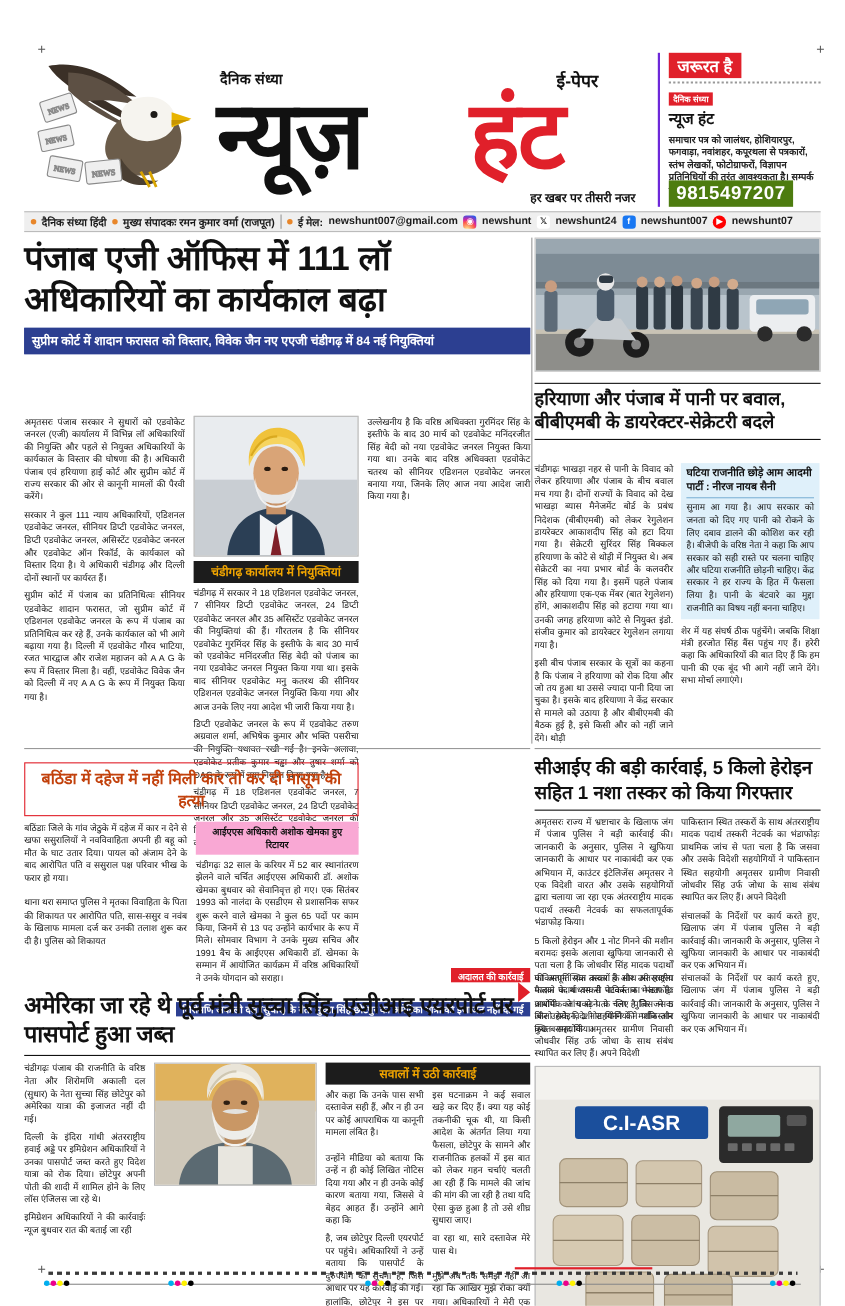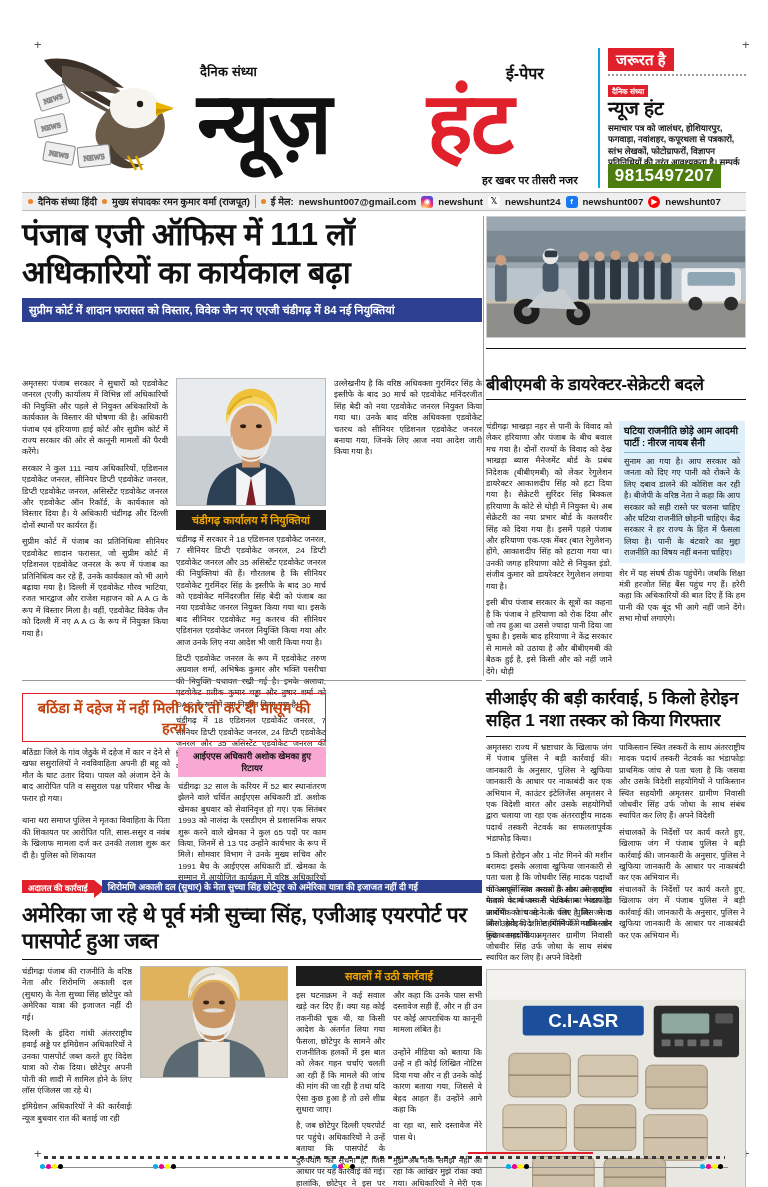--- a/index.html
+++ b/index.html
@@ -61,32 +61,32 @@
     padding: 1px 7px 0 7px; font-size: 10.5px; font-weight: 700;
     border-right: 1px solid #fff; display:flex; align-items:center;
     white-space: nowrap;
   }
   .dateline div:last-child { border-right: none; }
   .dl-price { color: #fff; }
 
   
   .promo {
     position: absolute; right: 0; top: 0; width: 148px; height: 140px;
-    border-left: 2px solid #0ea5e9; padding-left: 8px;
+    border-left: 2px solid #6d28d9; padding-left: 8px;
   }
   .promo-title {
     background: #e0202a; color: #fff; font-weight: 900; font-size: 15px;
     display: inline-block; padding: 1px 8px 2px 8px;
   }
   .promo-dots { border-bottom: 2px dotted #999; margin: 3px 0 4px 0; }
   .promo-tag {
     background:#e0202a; color:#fff; font-size:7.5px; font-weight:700;
     display:inline-block; padding:1px 4px; margin-bottom:2px;
   }
-  .promo-name { font-size: 19px; font-weight: 900; color:#111; line-height: 20px; margin-bottom: 4px;}
+  .promo-name { font-size: 14px; font-weight: 900; color:#111; line-height: 20px; margin-bottom: 4px;}
   .promo-body { font-size: 8.6px; line-height: 11.4px; color: #222; font-weight:600; }
   .promo-phone {
     position: absolute; left: 8px; bottom: 0; width: 113px;
     background: #4d7c0f; color: #fff; text-align: center;
     font-size: 17px; font-weight: 900; letter-spacing: .5px; padding: 2px 0;
   }
 
   
   .contact-strip {
     position: absolute; left: 22px; top: 192px; width: 724px; height: 19px;
@@ -167,21 +167,21 @@
   .secC .cols { display:flex; gap:8px; margin-top:5px; }
 
   .secD { position: absolute; left: 486px; top: 688px; width: 260px; }
   .secD h2 { font-size: 17px; line-height: 22px; font-weight: 900; color:#111; }
   .secD .twocol { display:flex; gap:7px; margin-top:5px; }
   .secD .bcol { width: 126px; }
 
   
   .banner-strip {
     position: absolute; left: 22px; top: 880px; width: 460px; height: 14px;
-    display: flex; align-items: flex-start;
+    display: flex; align-items: flex-end; flex-direction: column;
   }
   .bs-red {
     background: #e0202a; color: #fff; font-size: 8.4px; font-weight: 800;
     padding: 2px 6px 0 6px; display: flex; align-items: center; white-space: nowrap;
   }
   .bs-arrow { width: 0; height: 0; border-left: 11px solid #e0202a;
     border-top: 9px solid transparent; border-bottom: 9px solid transparent; }
   .bs-blue {
     flex: 1; background: #2c3f91; color: #fff; font-size: 8.9px; font-weight: 700;
     display: flex; align-items: center; padding: 0 6px; white-space: nowrap;
@@ -406,21 +406,21 @@
 
       <div class="c3">
         <p class="col-text">उल्लेखनीय है कि वरिष्ठ अधिवक्ता गुरमिंदर सिंह के इस्तीफे के बाद 30 मार्च को एडवोकेट मनिंदरजीत सिंह बेदी को नया एडवोकेट जनरल नियुक्त किया गया था। उनके बाद वरिष्ठ अधिवक्ता एडवोकेट चतरथ को सीनियर एडिशनल एडवोकेट जनरल बनाया गया, जिनके लिए आज नया आदेश जारी किया गया है।</p>
       </div>
     </div>
   </div>
 
   <div class="secB">
     <div class="hr-thin" style="margin-bottom:4px;"></div>
     <h2>
-      <br>
+      <span>हरियाणा और पंजाब में पानी पर बवाल,</span><br>
       <span>बीबीएमबी के डायरेक्टर-सेक्रेटरी बदले</span>
     </h2>
     <div class="hr-thin" style="margin-top:4px;"></div>
     <div class="twocol">
       <div class="bcol">
         <p class="col-text">चंडीगढ़ः भाखड़ा नहर से पानी के विवाद को लेकर हरियाणा और पंजाब के बीच बवाल मच गया है। दोनों राज्यों के विवाद को देख भाखड़ा ब्यास मैनेजमेंट बोर्ड के प्रबंध निदेशक (बीबीएमबी) को लेकर रेगुलेशन डायरेक्टर आकाशदीप सिंह को हटा दिया गया है। सेक्रेटरी सुरिंदर सिंह बिक्कल हरियाणा के कोटे से थोड़ी में नियुक्त थे। अब सेक्रेटरी का नया प्रभार बोर्ड के कलवरीर सिंह को दिया गया है। इसमें पहले पंजाब और हरियाणा एक-एक मेंबर (बात रेगुलेशन) होंगे, आकाशदीप सिंह को हटाया गया था। उनकी जगह हरियाणा कोटे से नियुक्त इंडो. संजीव कुमार को डायरेक्टर रेगुलेशन लगाया गया है।</p>
         <p class="col-text" style="margin-top:5px;">इसी बीच पंजाब सरकार के सूत्रों का कहना है कि पंजाब ने हरियाणा को रोक दिया और जो तय हुआ था उससे ज्यादा पानी दिया जा चुका है। इसके बाद हरियाणा ने केंद्र सरकार से मामले को उठाया है और बीबीएमबी की बैठक हुई है, इसे किसी और को नहीं जाने देंगे। थोड़ी</p>
       </div>
       <div class="bcol">
         <div class="tintbox">
@@ -514,24 +514,24 @@
             <path d="M48 32 C46 10, 60 0, 74 0 C90 0, 102 10, 100 34 C96 18, 88 12, 74 12 C60 12, 52 18, 48 32 Z" fill="#e9e4d8"></path>
             <path d="M50 28 C54 14, 63 7, 74 7 C86 7, 96 14, 99 30 L99 34 C95 19, 87 13, 74 13 C61 13, 53 19, 49 34 Z" fill="#f3efe4"></path>
             <path d="M51 24 C58 12, 66 7, 75 7" stroke="#cfc7b2" stroke-width="2" fill="none"></path>
           </svg>
         </div>
       </div>
 
       <div class="c3">
         <div class="blackbox-head">सवालों में उठी कार्रवाई</div>
         <div style="display:flex; gap:8px; margin-top:4px;">
+          <p class="col-text" style="width:89px; white-space:pre-line;">और कहा कि उनके पास सभी दस्तावेज सही हैं, और न ही उन पर कोई आपराधिक या कानूनी मामला लंबित है।
+
+उन्होंने मीडिया को बताया कि उन्हें न ही कोई लिखित नोटिस दिया गया और न ही उनके कोई कारण बताया गया, जिससे वे बेहद आहत हैं। उन्होंने आगे कहा कि</p>
           <p class="col-text" style="width:89px;">इस घटनाक्रम ने कई सवाल खड़े कर दिए हैं। क्या यह कोई तकनीकी चूक थी, या किसी आदेश के अंतर्गत लिया गया फैसला, छोटेपुर के सामने और राजनीतिक हलकों में इस बात को लेकर गहन चर्चाएं चलती आ रही हैं कि मामले की जांच की मांग की जा रही है तथा यदि ऐसा कुछ हुआ है तो उसे शीघ्र सुधारा जाए।</p>
-          <p class="col-text" style="width:89px; white-space:pre-line;">और कहा कि उनके पास सभी दस्तावेज सही हैं, और न ही उन पर कोई आपराधिक या कानूनी मामला लंबित है।
-
-उन्होंने मीडिया को बताया कि उन्हें न ही कोई लिखित नोटिस दिया गया और न ही उनके कोई कारण बताया गया, जिससे वे बेहद आहत हैं। उन्होंने आगे कहा कि</p>
         </div>
         <div style="display:flex; gap:8px; margin-top:5px;">
           <p class="col-text" style="width:89px;">है, जब छोटेपुर दिल्ली एयरपोर्ट पर पहुंचे। अधिकारियों ने उन्हें बताया कि पासपोर्ट के दुरुपयोग की सूचना है, जिस आधार पर यह कार्रवाई की गई। हालांकि, छोटेपुर ने इस पर हैरानी जताई</p>
           <p class="col-text" style="width:89px; white-space:pre-line;">वा रहा था, सारे दस्तावेज मेरे पास थे।
 
 मुझे अब तक समझ नहीं आ रहा कि आखिर मुझे रोका क्यों गया। अधिकारियों ने मेरी एक भी बात सुनने से इनकार कर दिया।</p>
         </div>
       </div>
     </div>
   </div>

